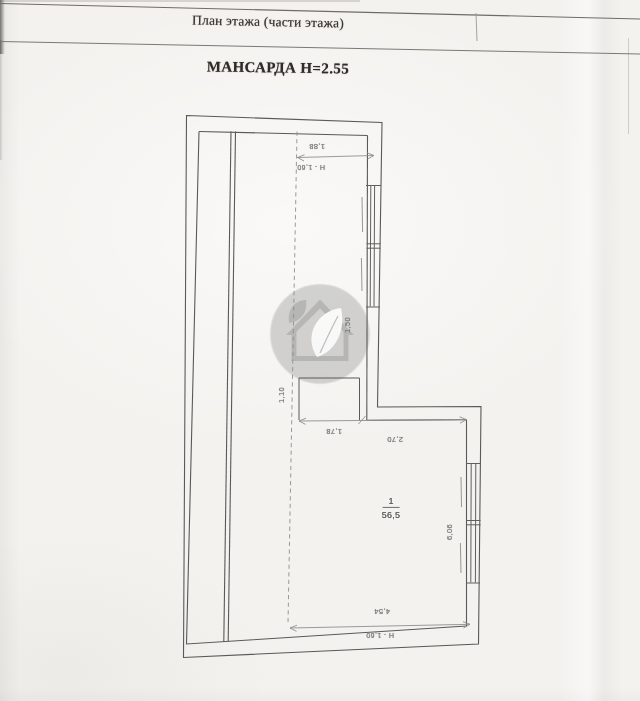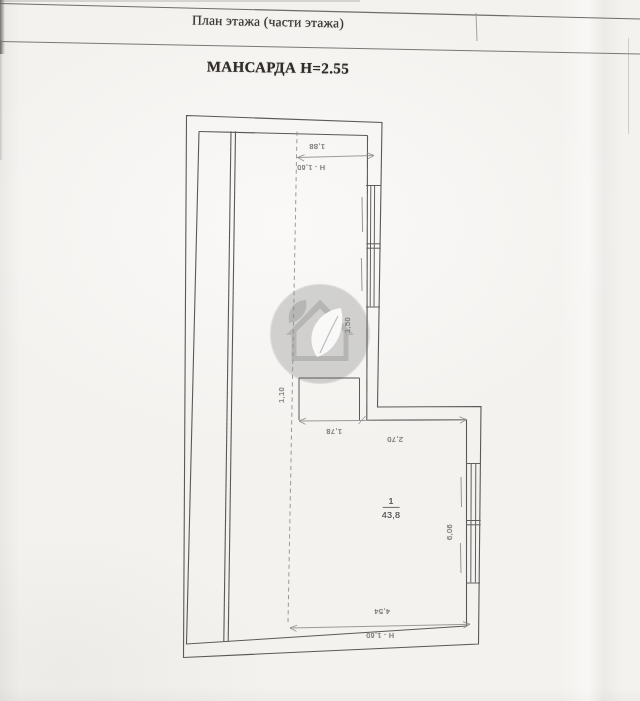--- a/index.html
+++ b/index.html
@@ -142,16 +142,16 @@
   <div class="lbl" id="lbl-1-50">1,50</div>
   <div class="lbl" id="lbl-1-10">1,10</div>
   <div class="lbl" id="lbl-1-78">1,78</div>
   <div class="lbl" id="lbl-2-70">2,70</div>
   <div class="lbl" id="lbl-6-06">6,06</div>
   <div class="lbl" id="lbl-4-54">4,54</div>
   <div class="lbl" id="lbl-h160-bottom">Н - 1,60</div>
 
   <div class="room-label">
     <div class="room-num">1</div>
-    <div class="room-area">43,8</div>
+    <div class="room-area">56,5</div>
   </div>
 
 </div>
 
 </body></html>

